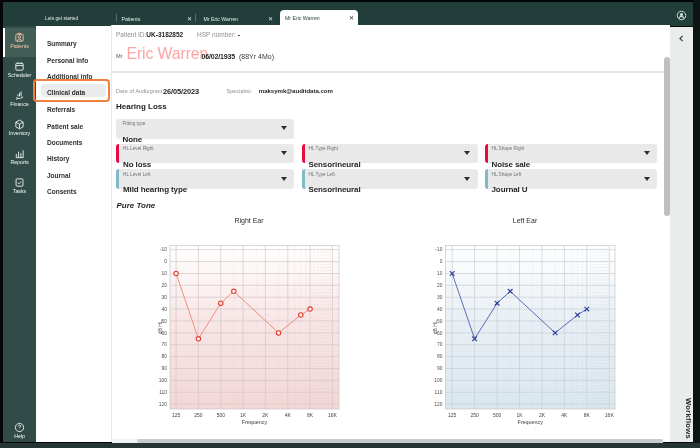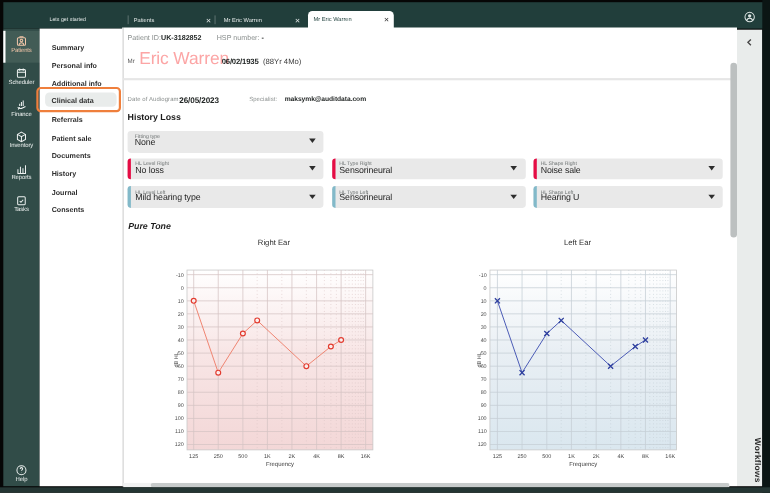--- a/index.html
+++ b/index.html
@@ -34,21 +34,21 @@
 
   
   #main { left:112px; top:25px; width:558px; height:417px; background:#fff; }
   #vline { left:111px; top:25px; width:1px; height:417px; background:#e8e8e8; }
   .gray { color:#8a8f8e; }
   .bold { font-weight:bold; color:#232726; }
 
   
   .dd { position:absolute; background:#e9e9e9; border-radius:3px; }
   .dd .lab { position:absolute; left:6.5px; top:2.6px; font-size:4.7px; color:#6e7373; }
-  .dd .val { position:absolute; left:6.5px; top:6px; font-size:8px; font-weight:400; color:#1f1f1f; letter-spacing:-0.1px; }
+  .dd .val { position:absolute; left:6.5px; top:16px; font-size:8px; font-weight:700; color:#1f1f1f; letter-spacing:-0.1px; }
   .dd .car { position:absolute; right:7.5px; top:7.8px; width:0; height:0; border-left:3.7px solid transparent; border-right:3.7px solid transparent; border-top:4.3px solid #2d2d2d; }
   .dd.red:before { content:""; position:absolute; left:0; top:0; bottom:0; width:3px; background:#e50c44; border-radius:3px 0 0 3px; }
   .dd.blue:before { content:""; position:absolute; left:0; top:0; bottom:0; width:3px; background:#82b9c9; border-radius:3px 0 0 3px; }
   .dd.red .lab, .dd.blue .lab { left:7px; }
   .dd.red .val, .dd.blue .val { left:7px; }
 
   
   #vthumb { left:663.5px; top:57px; width:6px; height:159px; background:#bcc0c0; border-radius:3px; z-index:4; }
   #wfpanel { left:670px; top:27px; width:23px; height:415px; background:#e9eceb; }
   #wfpanel .chev { position:absolute; left:7.5px; top:7.5px; }
@@ -161,21 +161,21 @@
 <div class="abs" style="left:197px; top:31px; font-size:6.5px;"><span class="gray">HSP number:</span> <span class="bold">‑</span></div>
 <div class="abs" style="left:116px; top:52.6px; font-size:5.6px; color:#555;">Mr</div>
 <div class="abs" style="left:126.5px; top:44.8px; font-size:15.8px; letter-spacing:-0.1px; color:#fca5a5;">Eric Warren</div>
 <div class="abs" style="left:201.5px; top:52.6px; font-size:7px; font-weight:bold; color:#232726; letter-spacing:-0.15px;">06/02/1935</div>
 <div class="abs" style="left:239px; top:52.6px; font-size:7px; color:#3a3a3a;">(88Yr 4Mo)</div>
 <div class="abs" style="left:112px; top:70.5px; width:558px; height:2px; background:#e6e6e6;"></div>
 <div class="abs" style="left:116px; top:87.6px; font-size:5.4px; letter-spacing:0.1px;"><span class="gray">Date of Audiogram:</span></div>
 <div class="abs" style="left:163px; top:86.6px; font-size:7.4px; font-weight:bold; color:#232726; letter-spacing:-0.1px;">26/05/2023</div>
 <div class="abs" style="left:226.5px; top:87.6px; font-size:5.4px; letter-spacing:0.1px;"><span class="gray">Specialist:</span></div>
 <div class="abs" style="left:258.8px; top:86.8px; font-size:6.1px; font-weight:bold; color:#232726; letter-spacing:-0.05px;">maksymk@auditdata.com</div>
-<div class="abs" style="left:116px; top:102px; font-size:8px; font-weight:bold; color:#1d1d1d;">History Loss</div>
+<div class="abs" style="left:116px; top:102px; font-size:8px; font-weight:bold; color:#1d1d1d;">Hearing Loss</div>
 
 <div class="dd" style="left:116px; top:118.5px; width:178px; height:20px;">
   <span class="lab">Fitting type</span>
     <span class="val">None</span>
     <span class="car"></span>
 </div>
 <div class="dd red" style="left:116px; top:143.5px; width:178px; height:19.5px;">
   <span class="lab">HL Level Right</span>
     <span class="val">No loss</span>
     <span class="car"></span>
@@ -195,21 +195,21 @@
     <span class="val">Mild hearing type</span>
     <span class="car"></span>
 </div>
 <div class="dd blue" style="left:301.5px; top:169.2px; width:176px; height:19.5px;">
   <span class="lab">HL Type Left</span>
     <span class="val">Sensorineural</span>
     <span class="car"></span>
 </div>
 <div class="dd blue" style="left:484.5px; top:169.2px; width:172.5px; height:19.5px;">
   <span class="lab">HL Shape Left</span>
-    <span class="val">Hearing U</span>
+    <span class="val">Journal U</span>
     <span class="car"></span>
 </div>
 
 <div class="abs" style="left:116.5px; top:201px; font-size:8px; font-weight:bold; color:#1d1d1d;font-style:italic;">Pure Tone</div>
 
 <svg class="abs" id="charts" style="left:112px; top:212px;" width="545" height="218" viewBox="112 212 545 218">
 <text x="249" y="223" font-size="7" fill="#2e2e2e" text-anchor="middle">Right Ear</text>
     <text x="525" y="223" font-size="7" fill="#2e2e2e" text-anchor="middle">Left Ear</text>
 <defs>
       <linearGradient id="gr" x1="0" y1="0" x2="0" y2="1">

